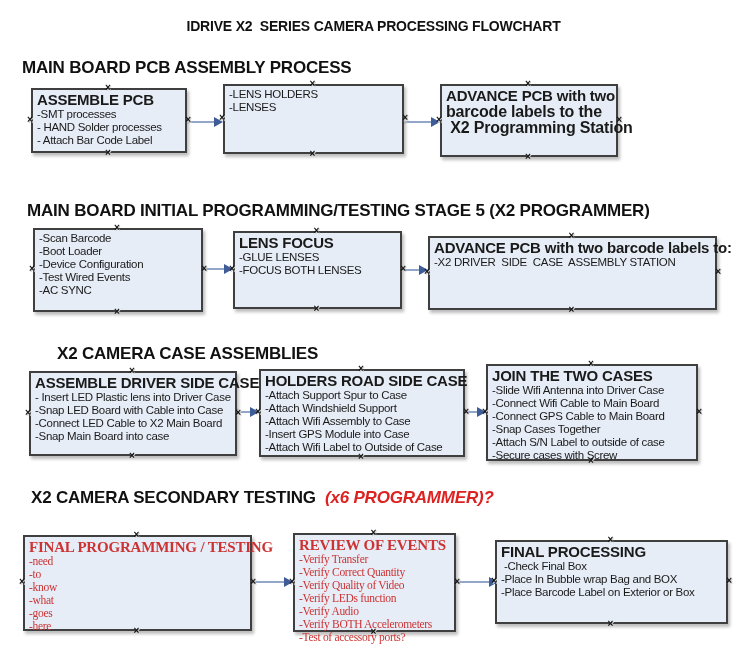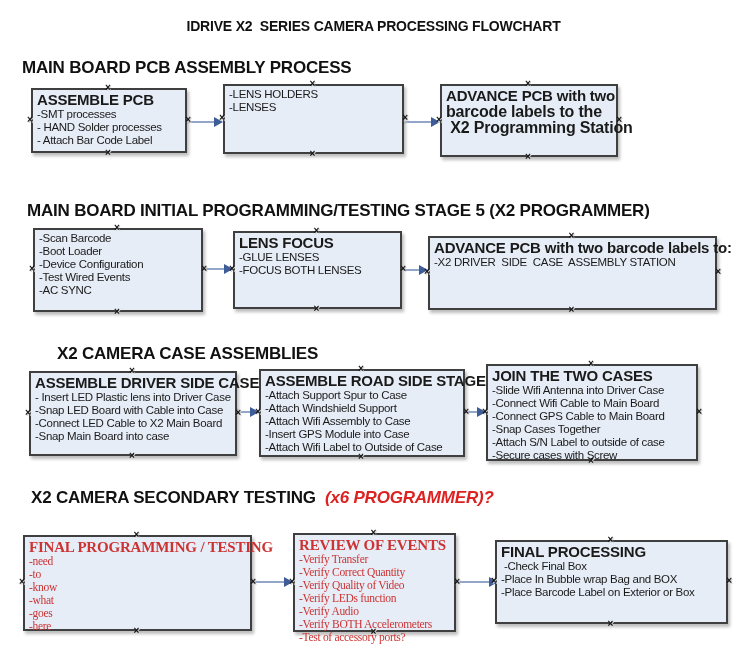--- a/index.html
+++ b/index.html
@@ -148,21 +148,21 @@
     <div class="bl">-Snap LED Board with Cable into Case</div>
     <div class="bl">-Connect LED Cable to X2 Main Board</div>
     <div class="bl">-Snap Main Board into case</div>
   </div>
 
   <div class="box" style="left:259px;top:369px;width:206px;height:88px;">
     <span class="hd h-t">×</span>
     <span class="hd h-b">×</span>
     <span class="hd h-l">×</span>
     <span class="hd h-r">×</span>
-    <div class="bt">ASSEMBLE ROAD SIDE STAGE</div>
+    <div class="bt">HOLDERS ROAD SIDE CASE</div>
     <div class="bl">-Attach Support Spur to Case</div>
     <div class="bl">-Attach Windshield Support</div>
     <div class="bl">-Attach Wifi Assembly to Case</div>
     <div class="bl">-Insert GPS Module into Case</div>
     <div class="bl">-Attach Wifi Label to Outside of Case</div>
   </div>
 
   <div class="box" style="left:486px;top:364px;width:212px;height:97px;">
     <span class="hd h-t">×</span>
     <span class="hd h-b">×</span>

